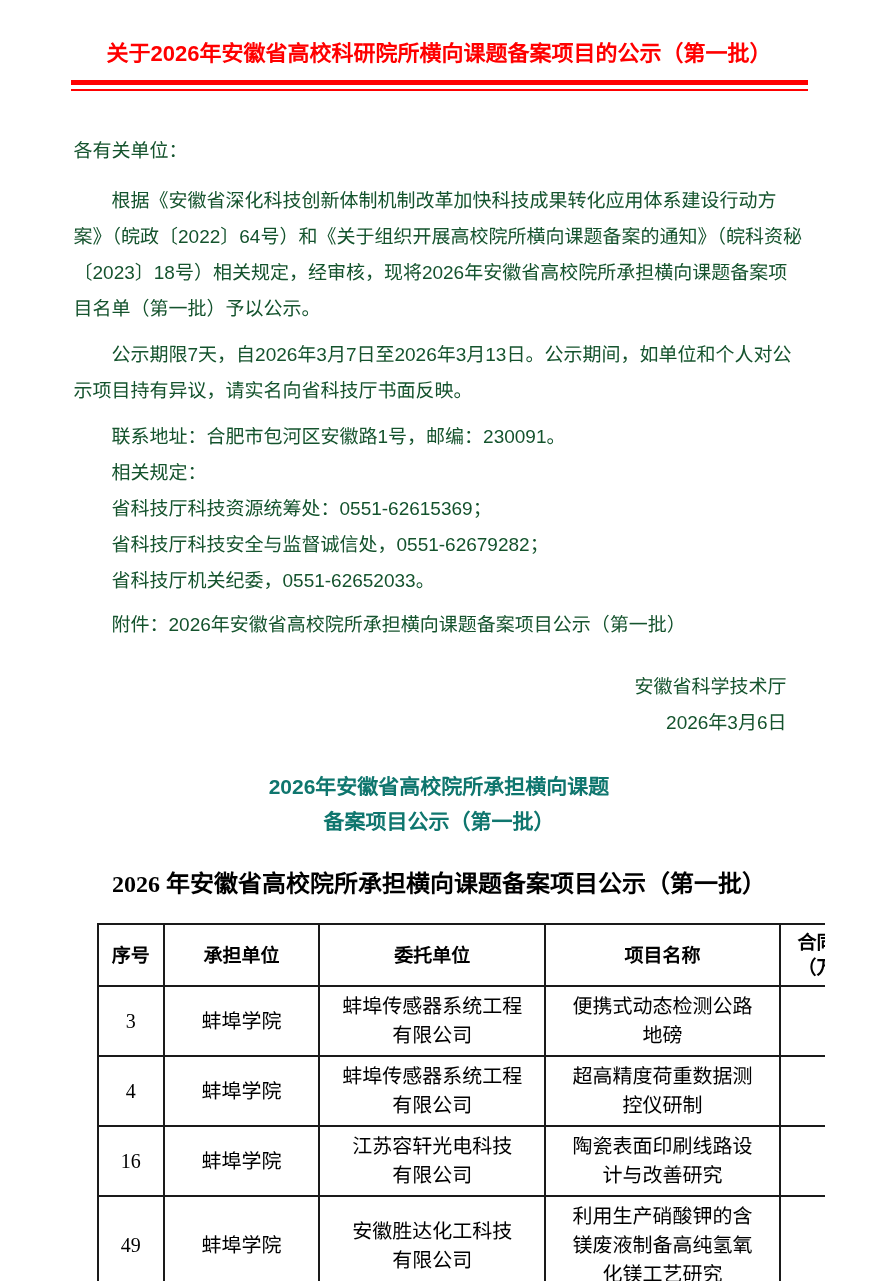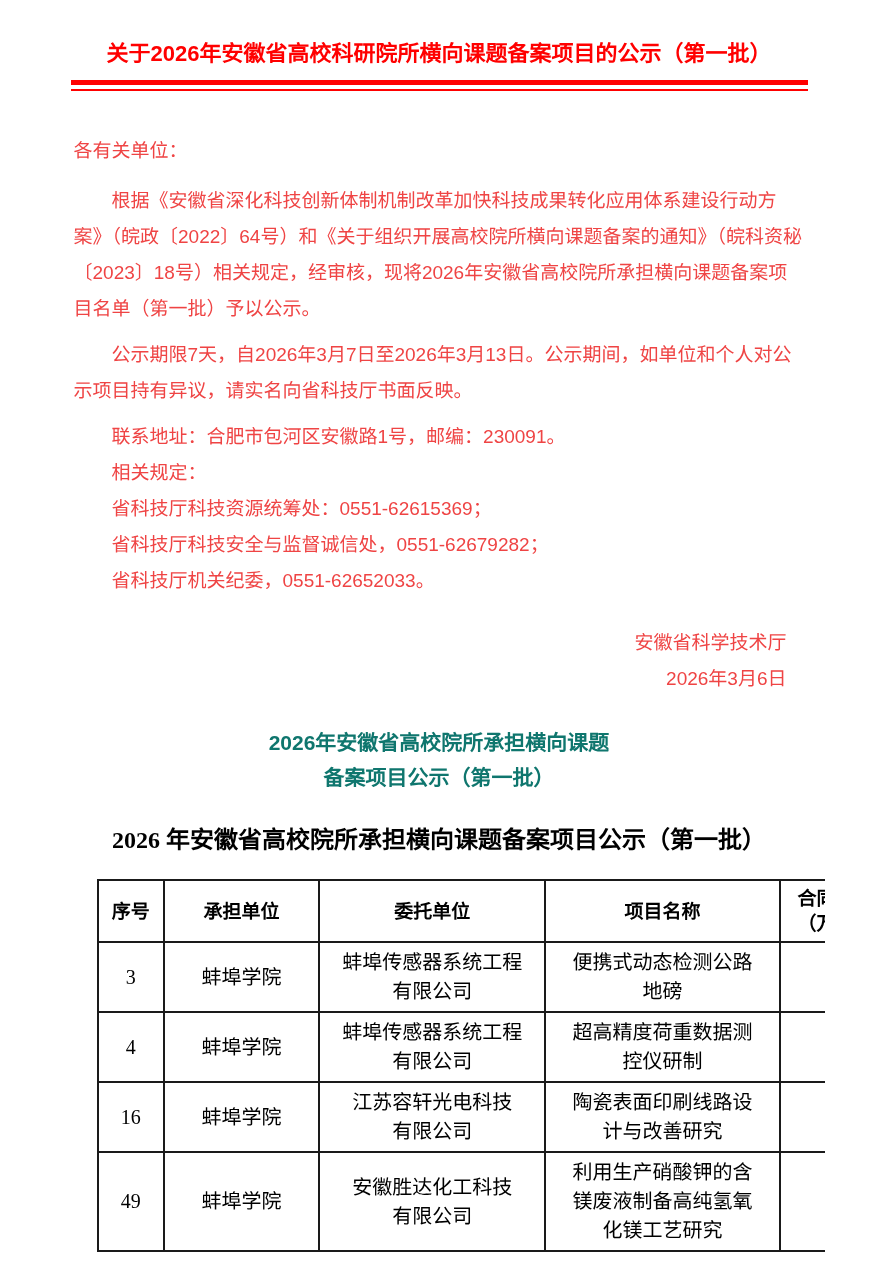--- a/index.html
+++ b/index.html
@@ -33,21 +33,21 @@
     height: 4px;
     border-top: 5px solid #ff0000;
     border-bottom: 2px solid #ff0000;
     background: #ffffff;
   }
   
   .body-text {
     margin: 42px 22px 0 20px;
     font-size: 19px;
     line-height: 36px;
-    color: #ef4444;
+    color: #14532d;
   }
   .body-text p { margin: 0; }
   .salutation { margin-bottom: 14px !important; }
   .indent { text-indent: 2em; }
   .para-basis { margin-bottom: 10px !important; }
   .para-period { margin-bottom: 10px !important; }
   .contact-block { margin-bottom: 8px; }
   .contact-line { text-indent: 2em; }
   .attachment-line { margin-top: 8px !important; }
   .signature {
@@ -124,20 +124,21 @@
     <p class="indent para-period">公示期限7天，自2026年3月7日至2026年3月13日。公示期间，如单位和个人对公示项目持有异议，请实名向省科技厅书面反映。</p>
 
     <div class="contact-block">
       <div class="contact-line">联系地址：合肥市包河区安徽路1号，邮编：230091。</div>
       <div class="contact-line">相关规定：</div>
       <div class="contact-line">省科技厅科技资源统筹处：0551-62615369；</div>
       <div class="contact-line">省科技厅科技安全与监督诚信处，0551-62679282；</div>
       <div class="contact-line">省科技厅机关纪委，0551-62652033。</div>
     </div>
 
+    <p class="indent attachment-line">附件：2026年安徽省高校院所承担横向课题备案项目公示（第一批）</p>
 
     <div class="signature">
       <div>安徽省科学技术厅</div>
       <div>2026年3月6日</div>
     </div>
   </div>
 
   <div class="blue-subtitle">
     <div>2026年安徽省高校院所承担横向课题</div>
     <div>备案项目公示（第一批）</div>

